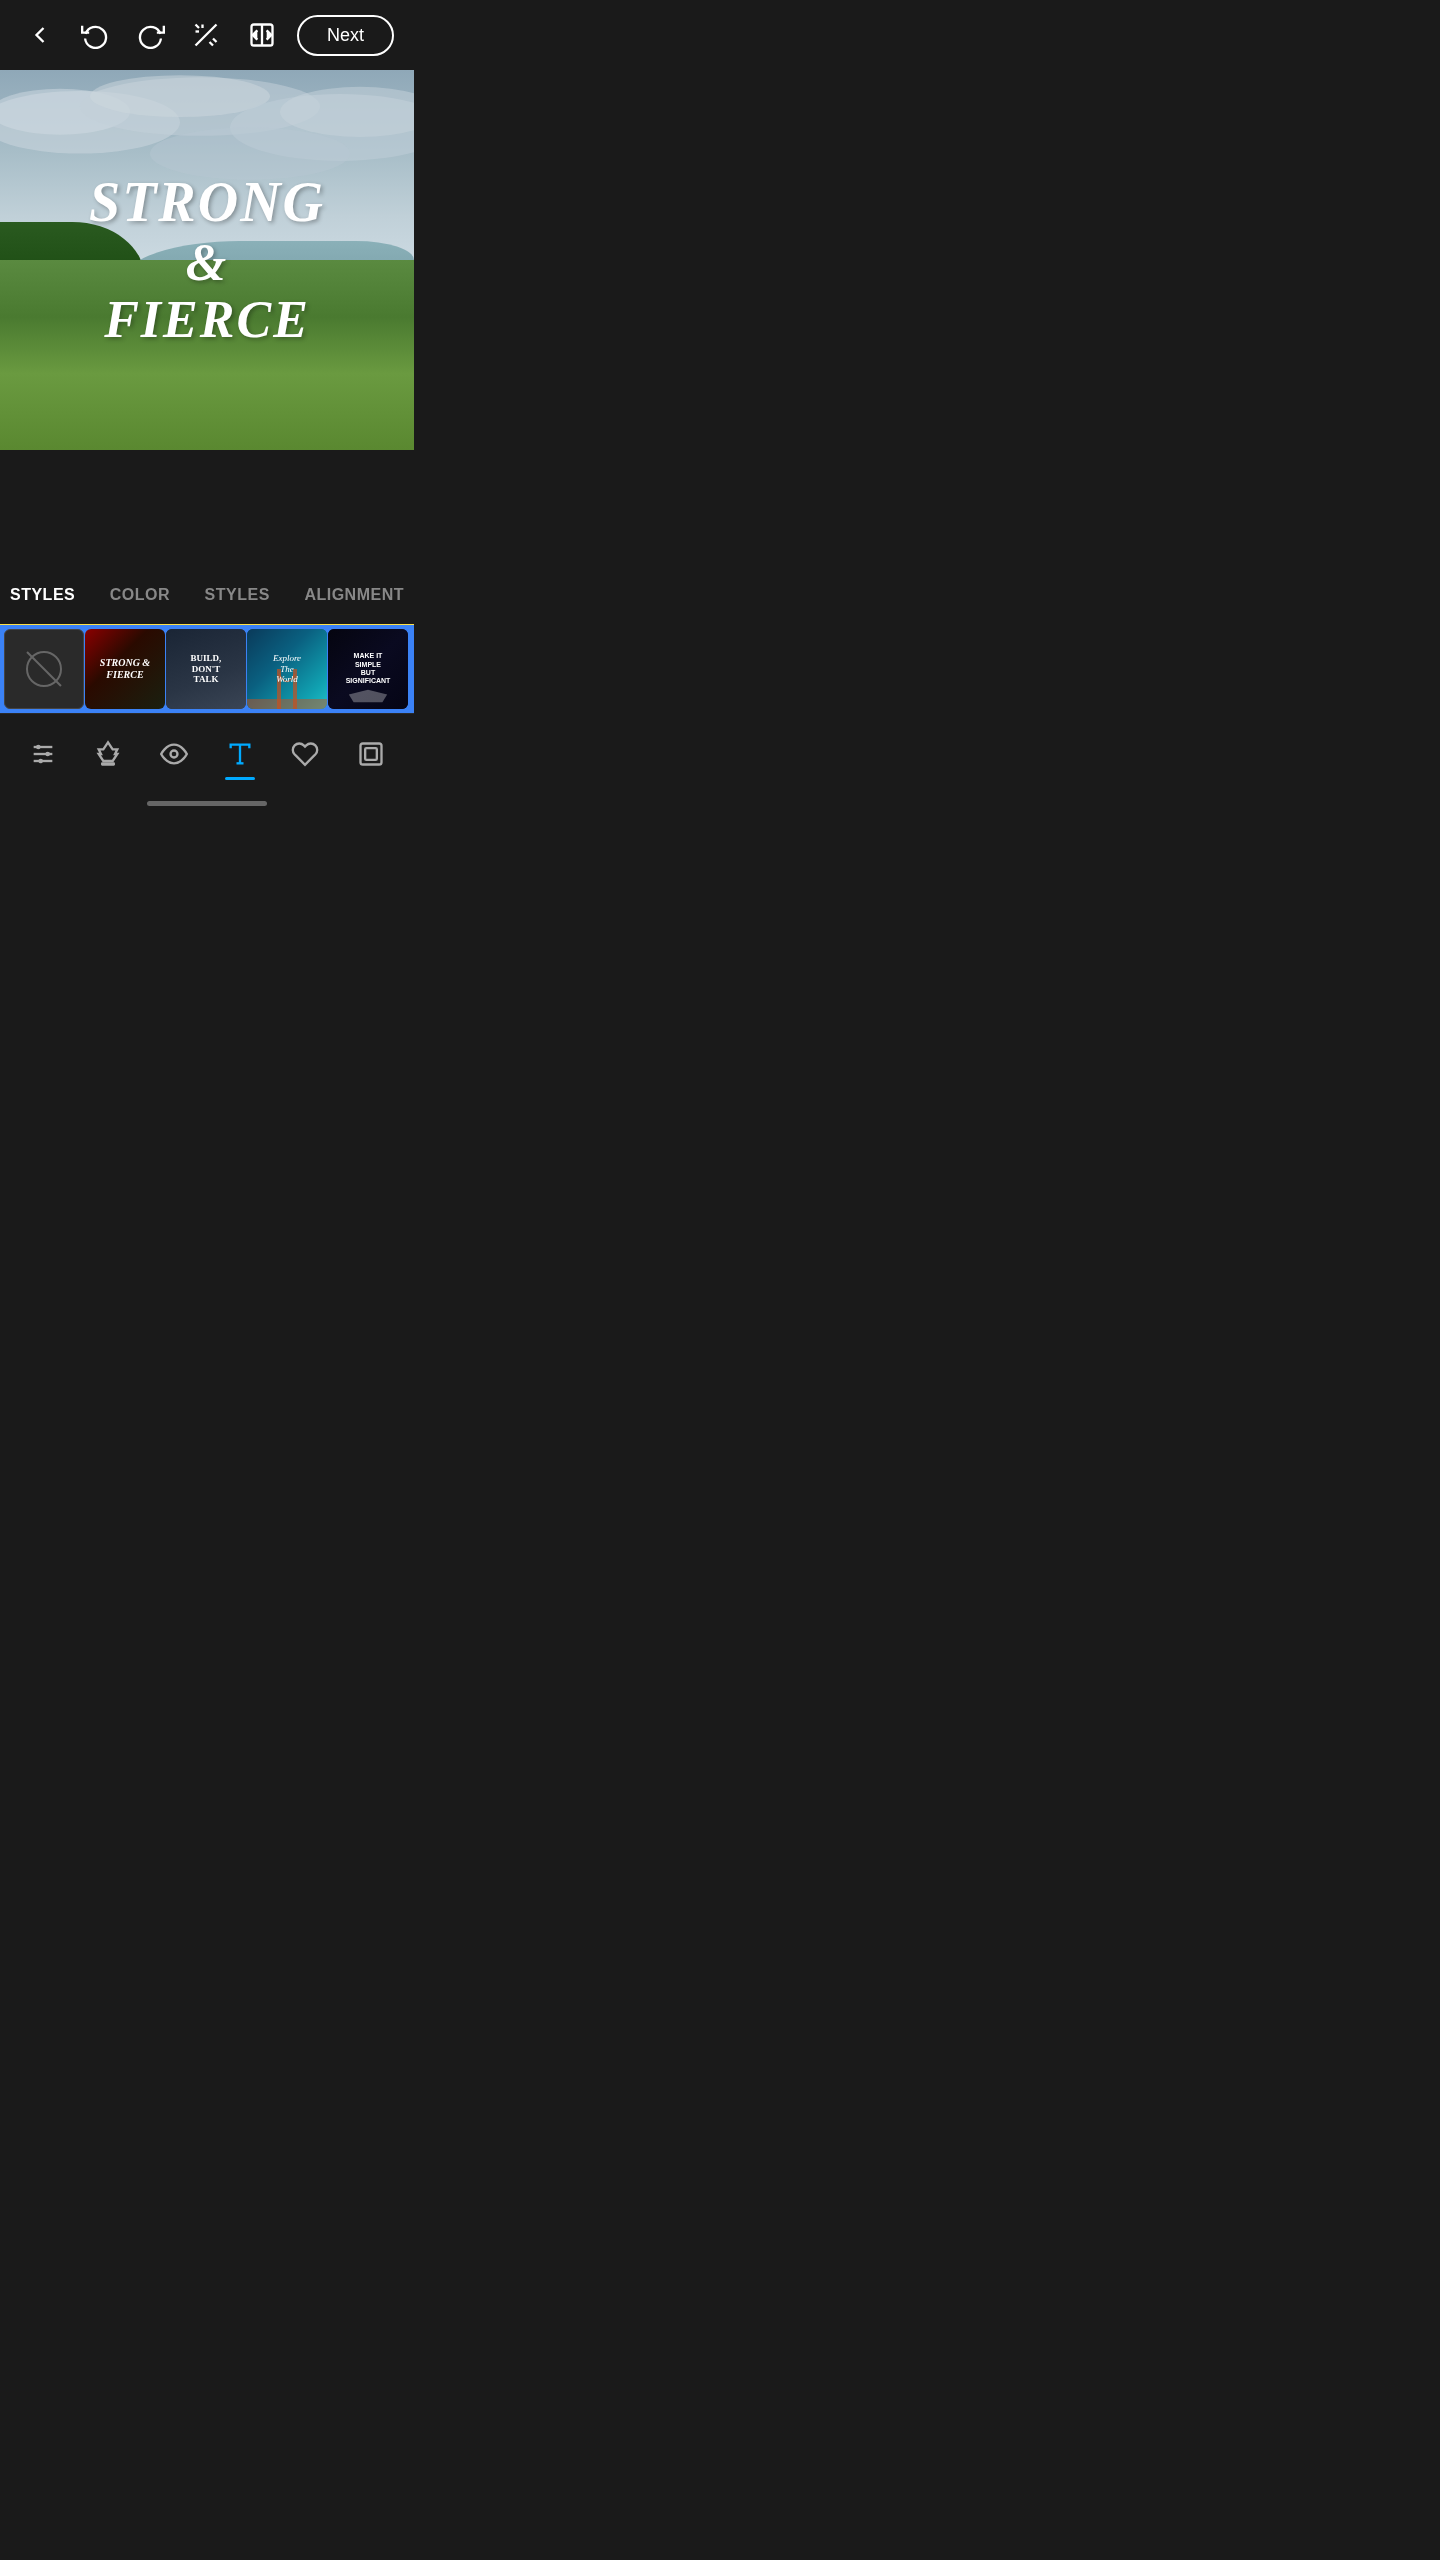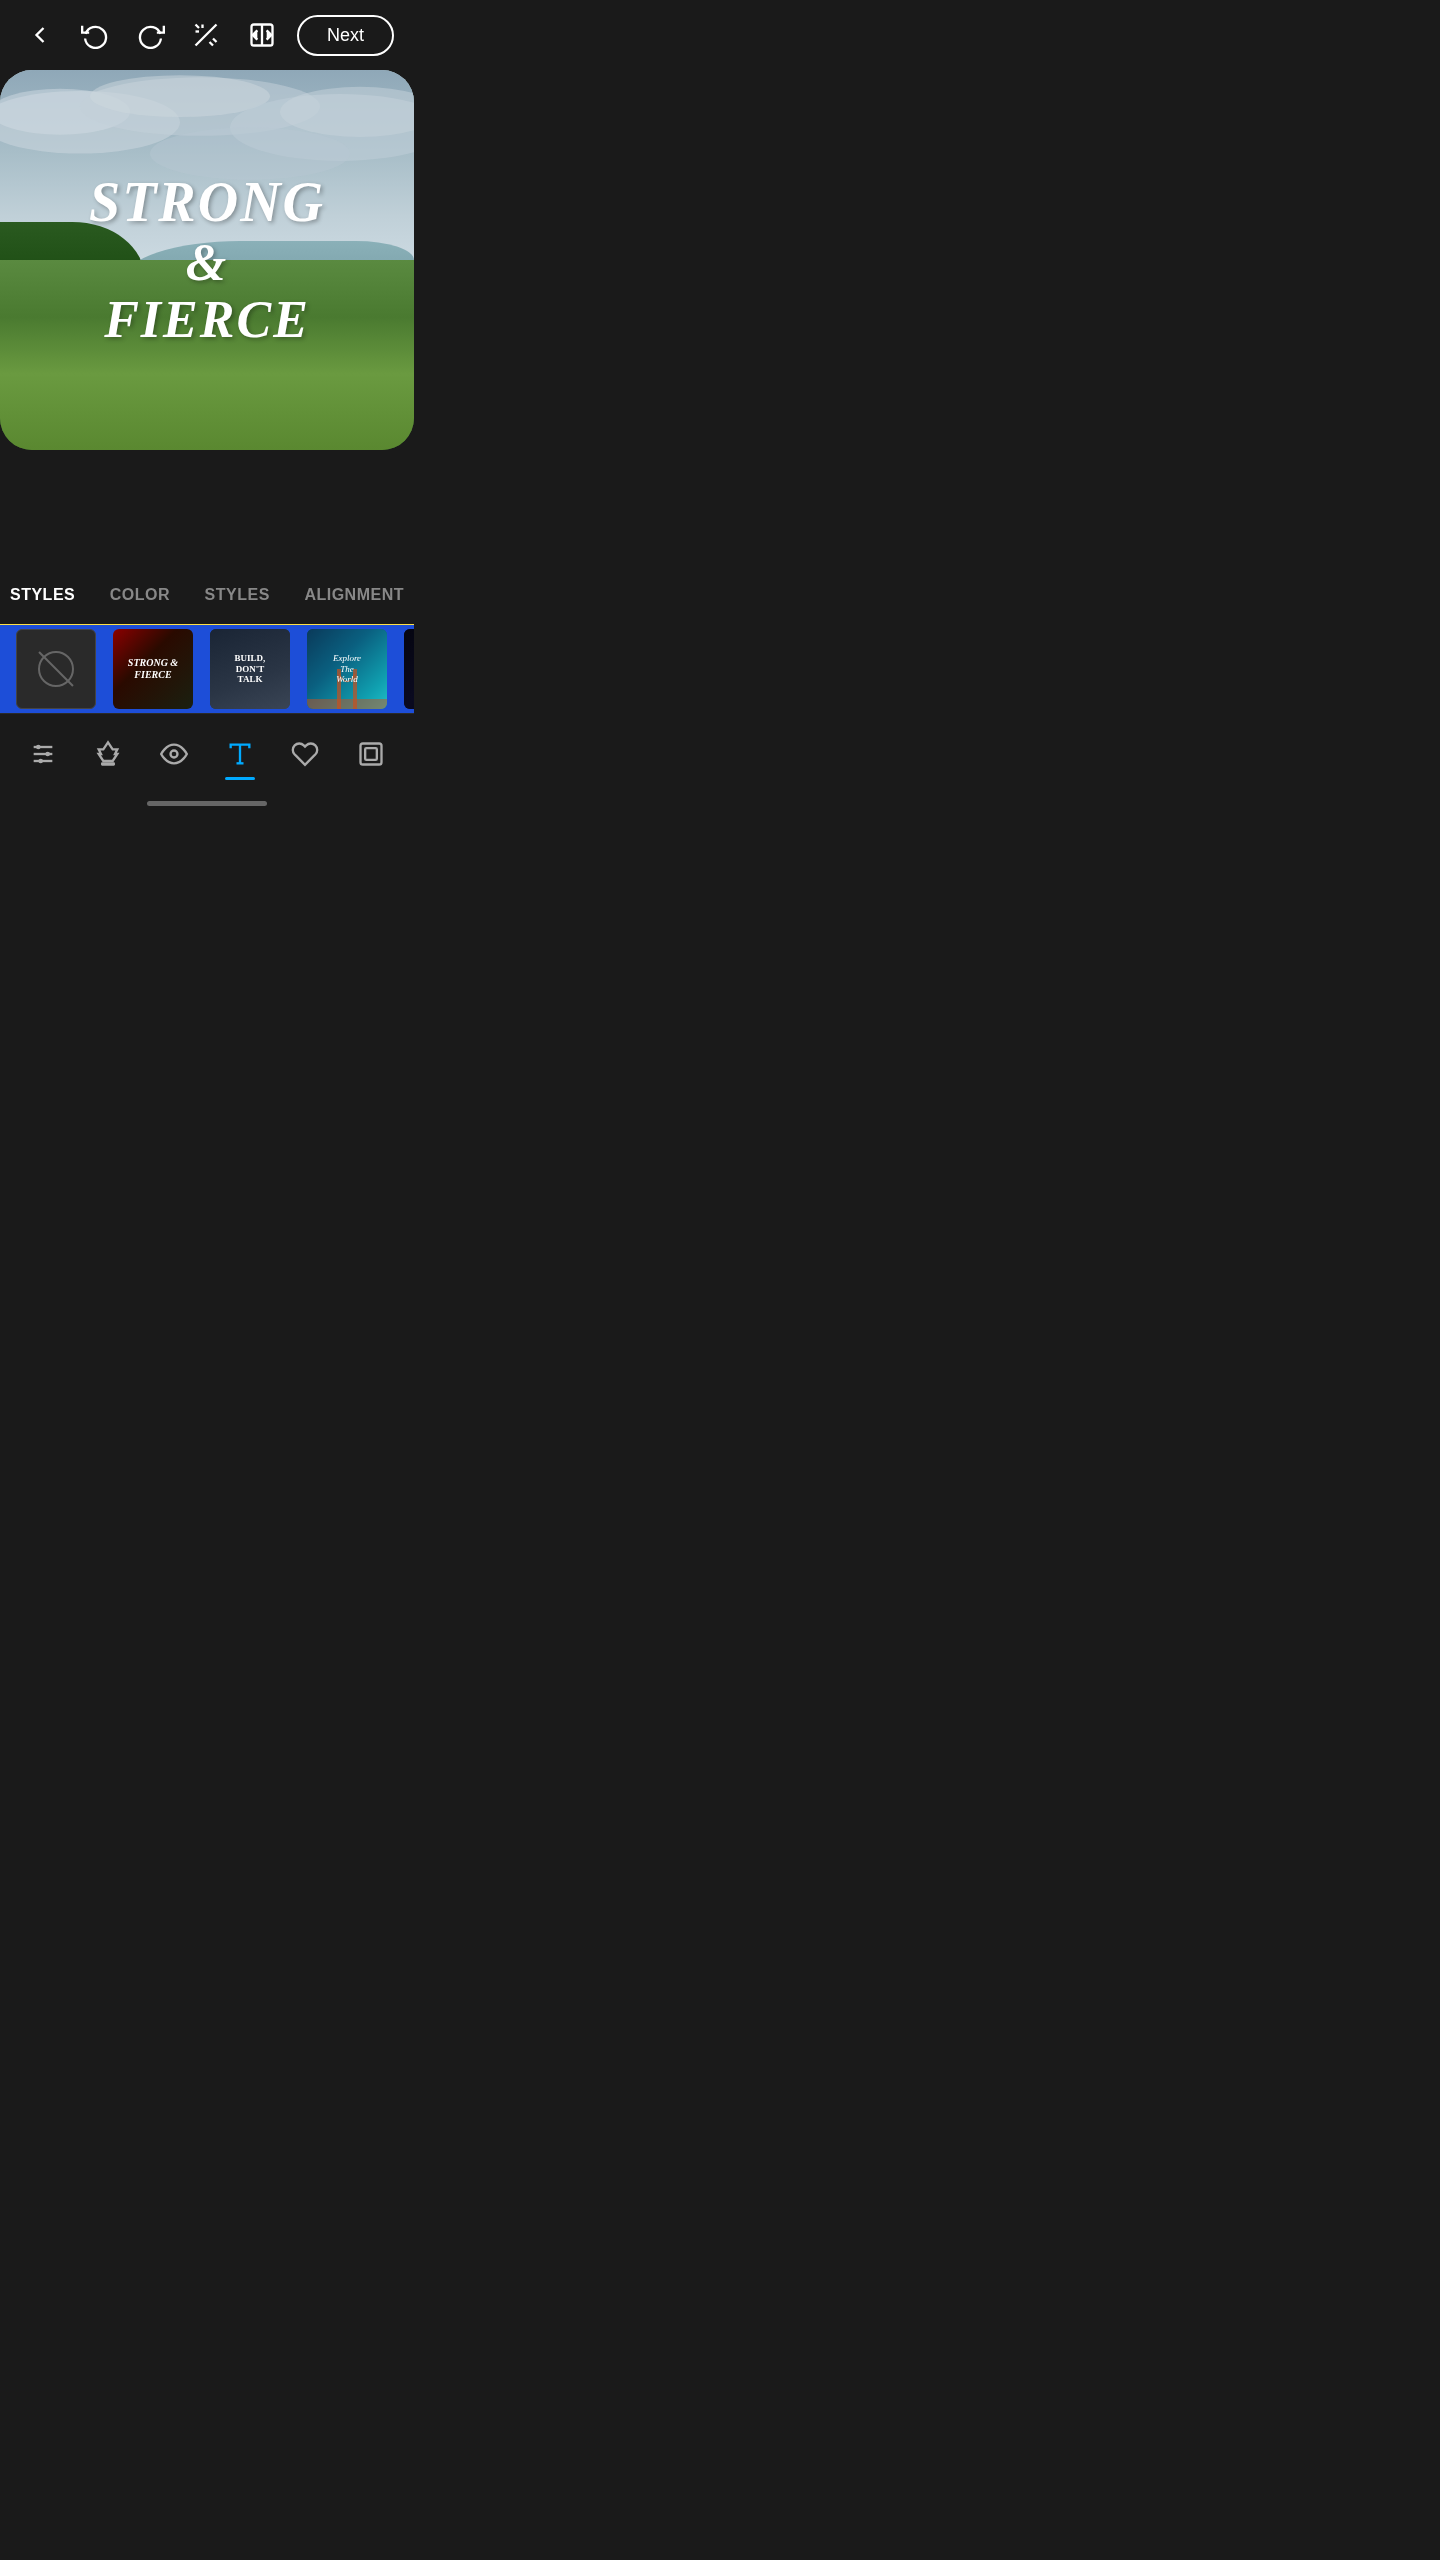--- a/index.html
+++ b/index.html
@@ -52,21 +52,20 @@
       cursor: pointer;
     }
 
     
     .image-area {
       width: 100%;
       height: 380px;
       position: relative;
       overflow: hidden;
       background: linear-gradient(180deg, #b0c8d0 0%, #8ab4a0 30%, #6a9a5a 60%, #4a7a3a 80%, #3a6a2a 100%);
-      border-radius: 32px;
     }
 
     
     .sky-layer {
       position: absolute;
       top: 0; left: 0; right: 0;
       height: 55%;
       background: linear-gradient(180deg, #8fa8b8 0%, #a8bec8 40%, #c0d0d8 70%, #d0dde5 100%);
     }
 
@@ -155,23 +154,23 @@
       letter-spacing: 0.5px;
     }
 
     .tab-item.active {
       color: #fff;
     }
 
     
     .thumbnails-row {
       display: flex;
-      gap: 17px;
-      padding: 4px 16px;
-      background: #1d4ed8;
+      gap: 1px;
+      padding: 4px 4px;
+      background: #3b82f6;
       overflow-x: auto;
       scrollbar-width: none;
     }
 
     .thumbnails-row::-webkit-scrollbar {
       display: none;
     }
 
     .thumb {
       width: 80px;

